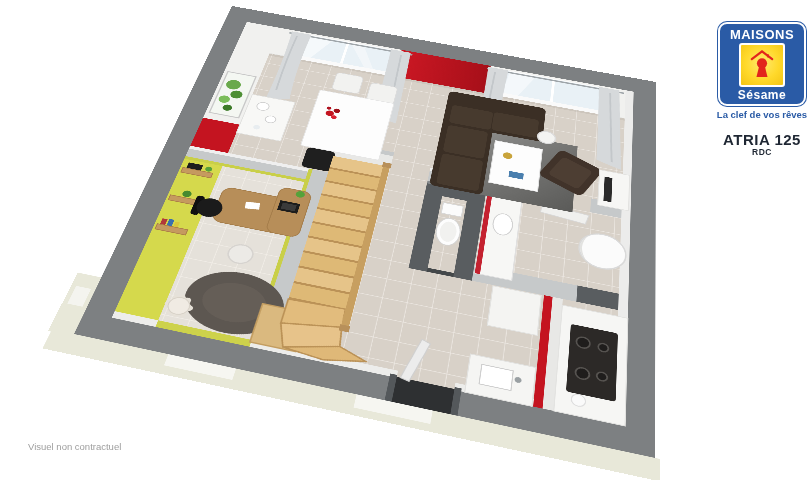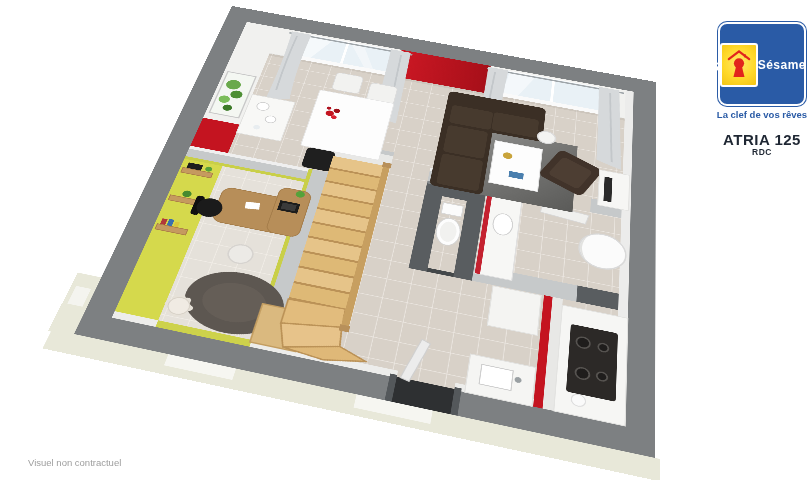--- a/index.html
+++ b/index.html
@@ -5,33 +5,33 @@
   html,body{margin:0;padding:0;background:#ffffff;}
   .stage{position:relative;width:811px;height:480px;background:#ffffff;overflow:hidden;
          font-family:"Liberation Sans",sans-serif;}
   
   .plan3d{position:absolute;left:0;top:0;width:1000px;height:1000px;transform-origin:0 0;
           transform:matrix3d(0.39881,0.07285,0,-0.0000384,-0.17800,0.23772,0,-0.00027029,0,0,1,0,232,6,0,1);}
   .plan3d svg{overflow:visible;display:block;}
   
   .logo-box{position:absolute;left:718px;top:22px;width:88px;height:84px;background:#2a5ba6;
             border-radius:9px;box-shadow:inset 0 0 0 2px #ffffff, 0 0 0 1px #2a5ba6;
-            display:flex;flex-direction:row;align-items:center;justify-content:flex-end;}
+            display:flex;flex-direction:column;align-items:center;}
   .logo-maisons{color:#ffffff;font-weight:bold;font-size:13px;letter-spacing:.5px;margin-top:5px;}
   .logo-yellow{width:42px;height:40px;margin-top:1px;border:2px solid #ffffff;border-radius:3px;
                background:radial-gradient(circle at 50% 45%, #ffe96e 0%, #ffd92b 55%, #f3c414 100%);
                display:flex;align-items:center;justify-content:center;}
   .logo-sesame{color:#ffffff;font-weight:bold;font-size:12px;letter-spacing:.5px;margin-top:1px;}
   .logo-tagline{position:absolute;left:700px;top:109px;width:124px;text-align:center;
                 color:#2a5ba6;font-size:9.5px;font-weight:bold;}
   .model-name{position:absolute;left:700px;top:131px;width:124px;text-align:center;
               color:#1f2733;font-weight:bold;font-size:15px;letter-spacing:.5px;}
   .model-level{position:absolute;left:700px;top:147px;width:124px;text-align:center;
                color:#1f2733;font-weight:bold;font-size:8.5px;letter-spacing:.5px;}
-  .disclaimer{position:absolute;left:28px;top:441px;color:#9e9e9e;font-size:9.5px;margin-top:16px;}
+  .disclaimer{position:absolute;left:28px;top:441px;color:#9e9e9e;font-size:9.5px;}
 </style>
 </head>
 <body>
 
 <div class="stage">
 
   <div class="plan3d">
   <svg width="1000" height="1000" viewBox="0 0 1000 1000">
     <defs>
       <pattern id="tileMain" width="46" height="46" patternUnits="userSpaceOnUse">

